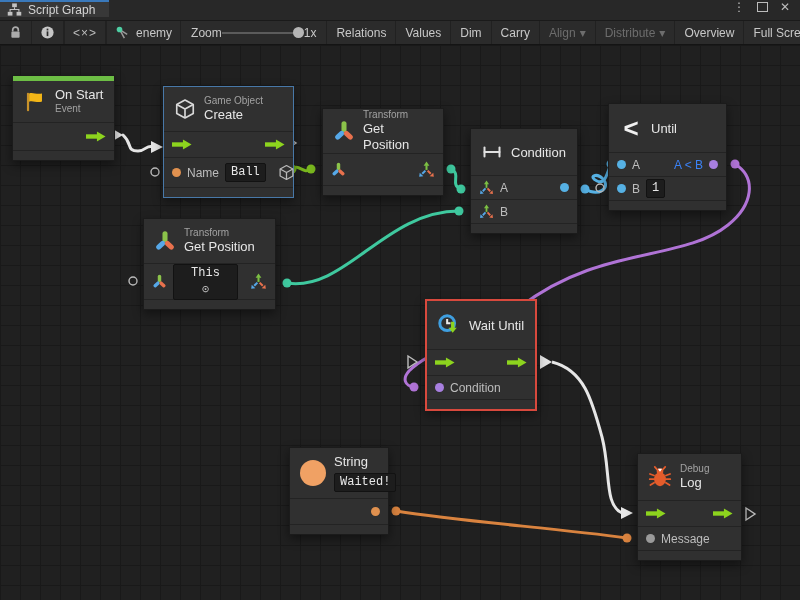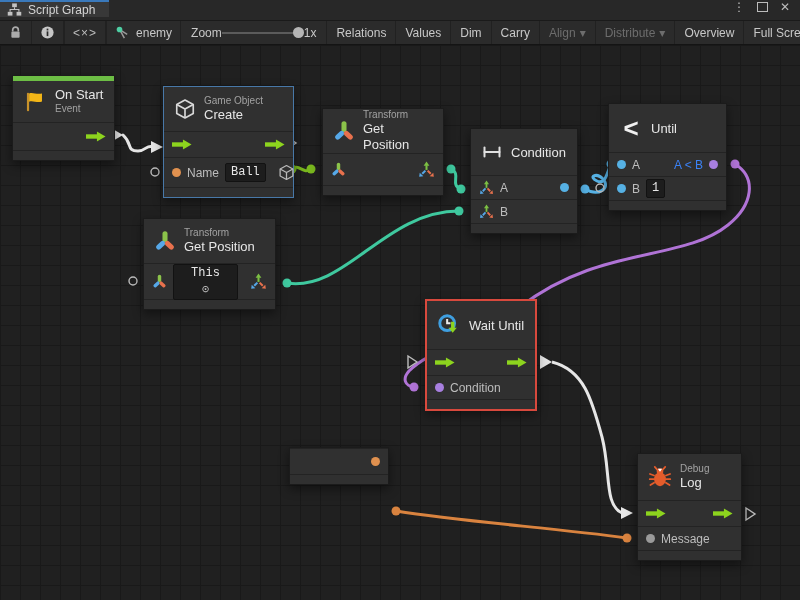--- a/index.html
+++ b/index.html
@@ -436,20 +436,27 @@
           </svg>
       </div>
       <div class="row" style="height:24px">
         <span class="dot" style="background:#a87fe0"></span>
         <span>Condition</span>
       </div>
       <div class="ft"></div>
     </div>
 
     <div class="node" style="left:289px;top:402px;width:100px">
+      <div class="hd" style="height:50px">
+        <span class="bigcircle"></span>
+        <div class="tt" style="gap:2px">
+          <div class="ttl">String</div>
+          <span class="field">Waited!</span>
+        </div>
+      </div>
       <div class="row" style="height:26px;justify-content:flex-end">
         <span class="dot" style="background:#e0914f"></span>
       </div>
       <div class="ft"></div>
     </div>
 
     <div class="node" style="left:637px;top:408px;width:105px">
       <div class="hd" style="height:46px">
         <svg class="ic24">
             <use href="#i-bug"></use>

